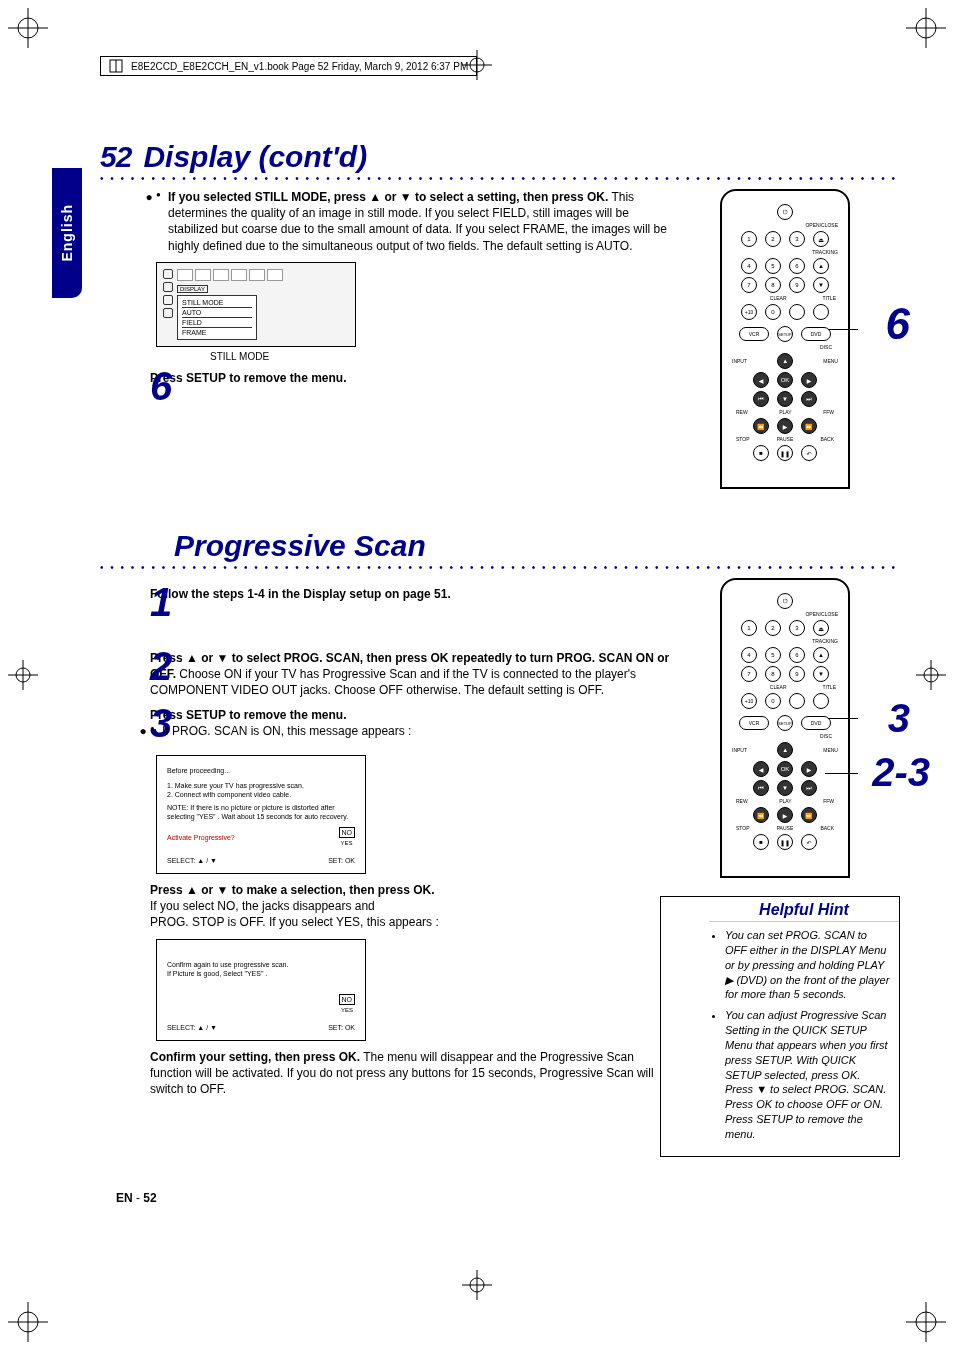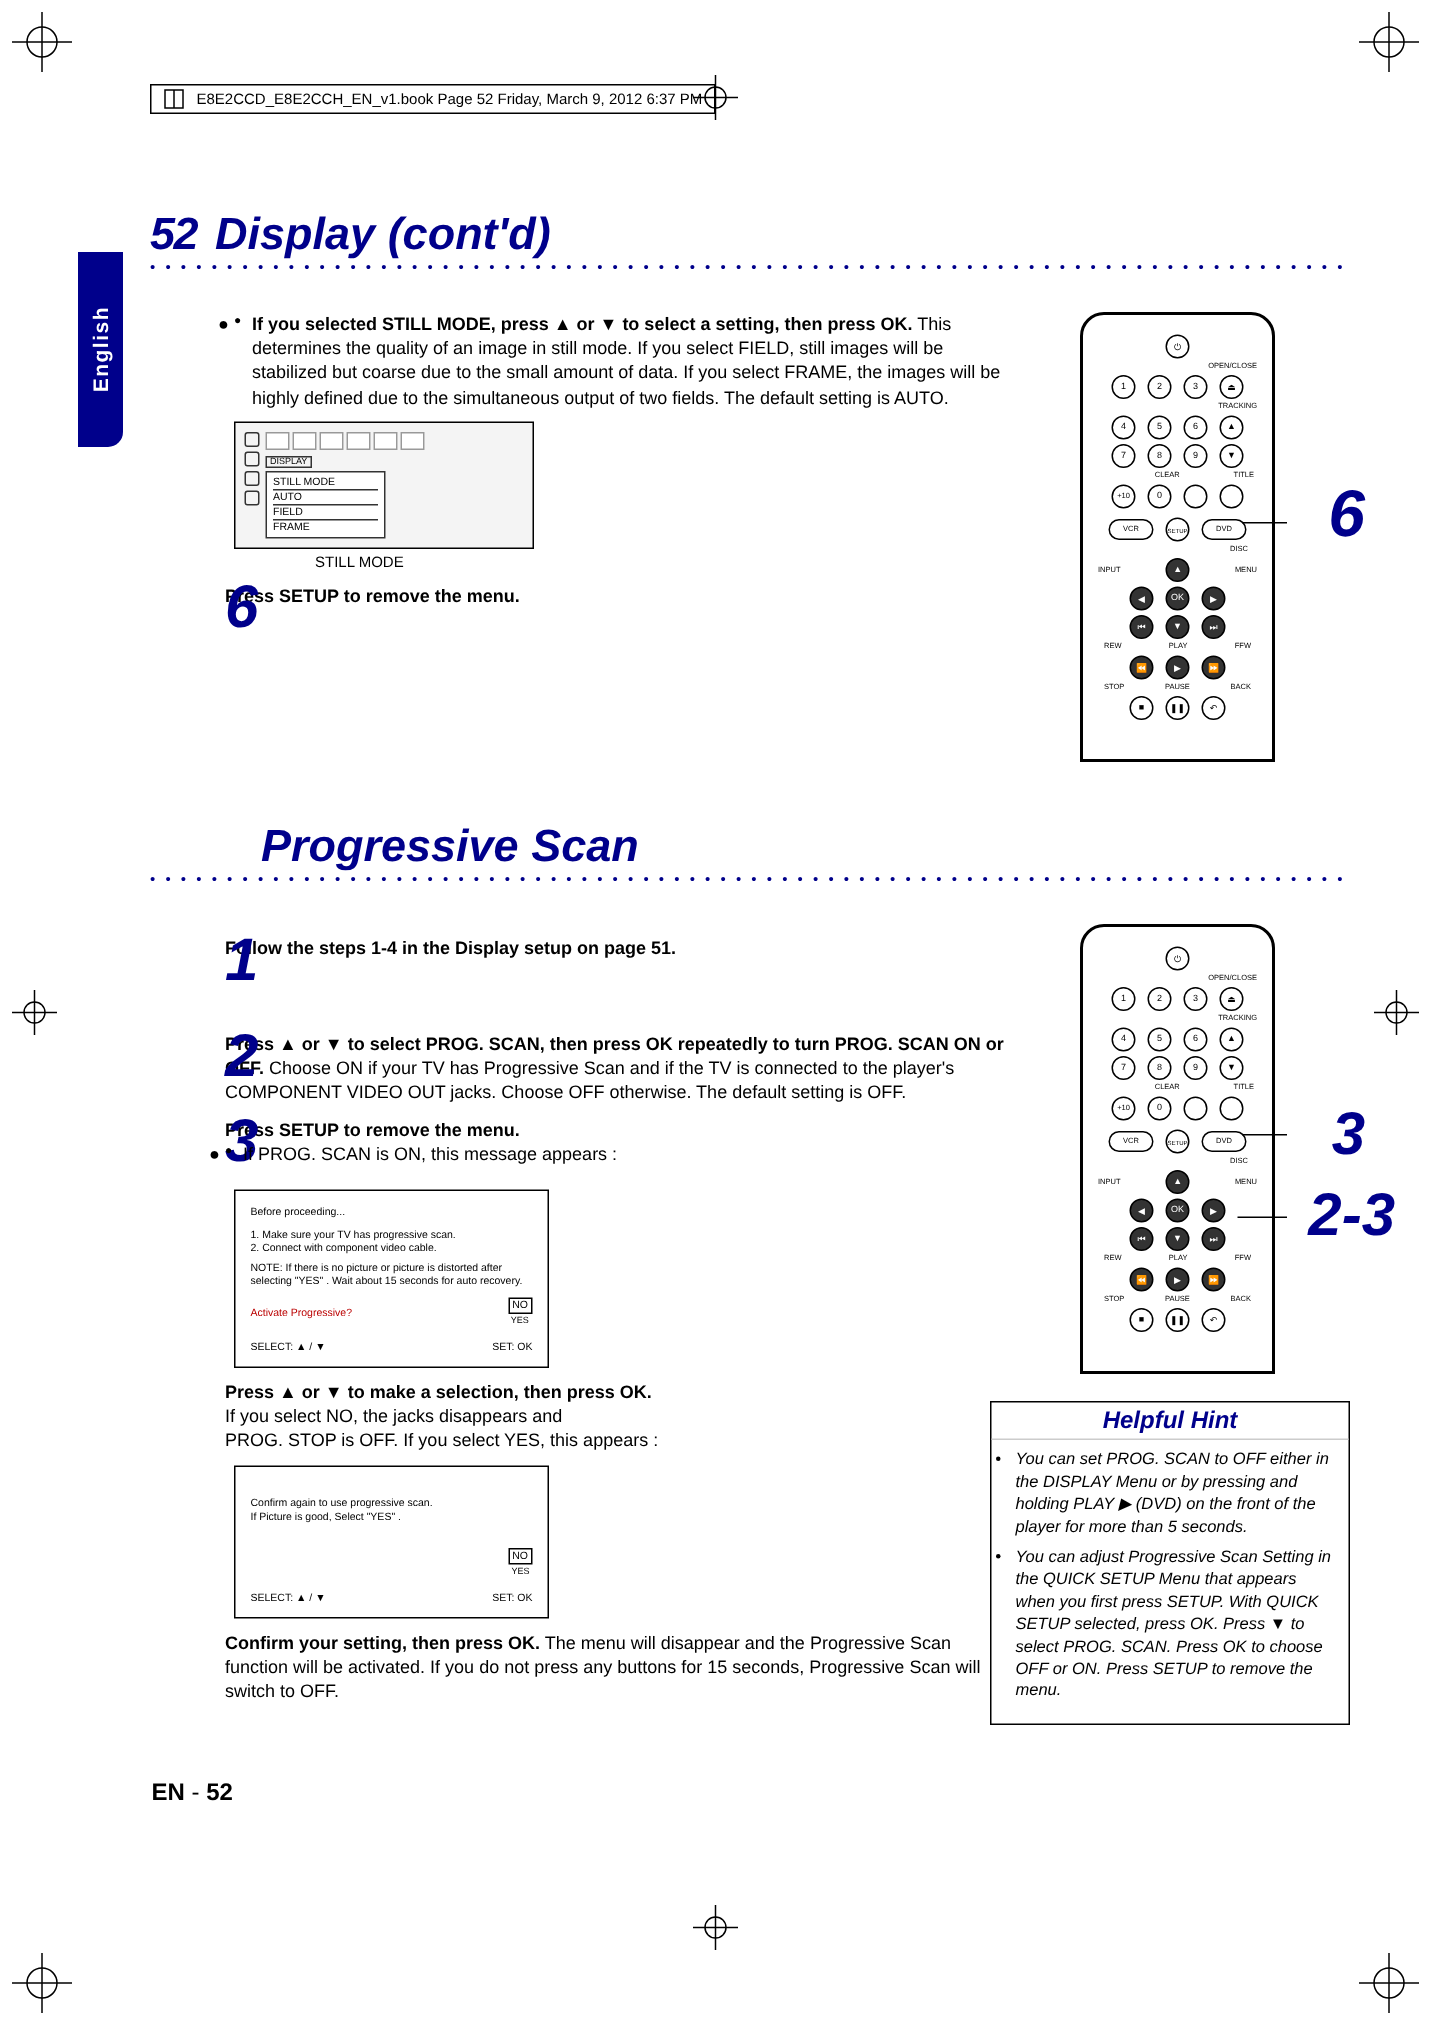--- a/index.html
+++ b/index.html
@@ -82,21 +82,21 @@
     color: #00008b;
     font-size: 10px;
     letter-spacing: 2px;
     line-height: 6px;
     margin-top: 2px;
   }
 
   .content-row {
     display: flex;
     gap: 20px;
-    margin-top: 26px;
+    margin-top: 7px;
   }
   .col-text { flex: 1; padding-left: 50px; position: relative; }
   .col-remote { width: 210px; position: relative; }
 
   .bullet-strong { font-weight: bold; }
   .body { line-height: 1.35; }
   li.dot::marker { content:"● "; }
   li.dot { margin-left: 0; list-style: none; position: relative; padding-left: 12px; }
   li.dot::before { content:"●"; position:absolute; left:0; top:1px; font-size:8px; }
 
@@ -181,37 +181,38 @@
   .callout.small { font-size: 40px; }
   .callout-line {
     position: absolute; height: 1px; background: #000;
   }
 
   .hint-box {
     border: 1px solid #000;
     width: 240px;
     margin-top: 18px;
     font-size: 11px;
+    padding-left: 48px;
   }
   .hint-box .hint-title {
     text-align: center;
     font-style: italic;
     font-weight: bold;
     color: #00008b;
     font-size: 16px;
     padding: 4px 0 2px 0;
     border-bottom: 1px solid #ccc;
   }
   .hint-box ul { padding: 6px 8px 8px 16px; }
   .hint-box li { margin-bottom: 6px; list-style: disc; line-height:1.35;font-style:italic; }
 
   .footer {
     position: absolute;
-    left: 101px; bottom: 145px;
-    font-size: 16px;
+    left: 116px; bottom: 145px;
+    font-size: 12px;
   }
   .footer b { font-weight: bold; }
 </style>
 </head>
 <body>
 
 <div class="crop-mark corner-tl">
     <svg width="40" height="40">
       <circle cx="20" cy="20" r="10" fill="none" stroke="#000"></circle>
       <line x1="20" y1="0" x2="20" y2="40" stroke="#000"></line>

